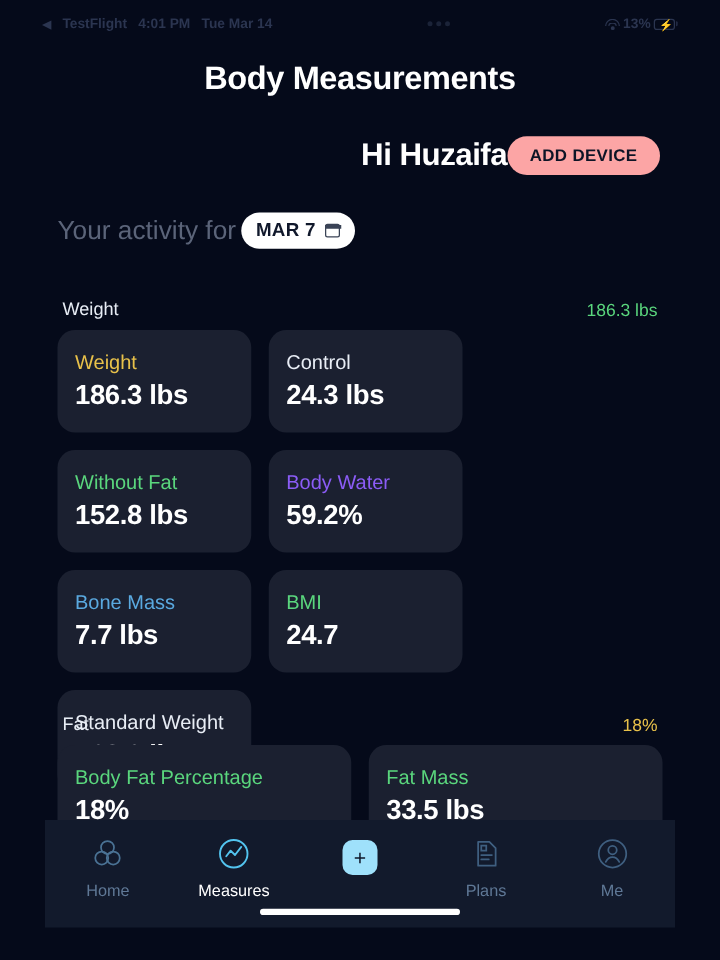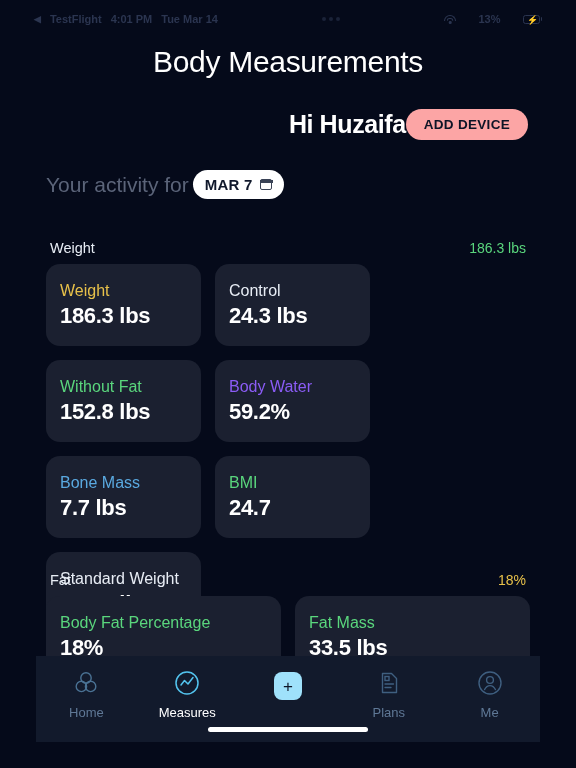--- a/index.html
+++ b/index.html
@@ -14,40 +14,40 @@
   
   .statusbar{
     position:absolute; top:0; left:0; width:576px; height:38px;
     display:flex; align-items:center; padding:0 34px;
     color:#2b3550; font-size:11px; font-weight:600;
   }
   .sb-left{ display:flex; align-items:center; gap:9px; }
   .sb-back{ font-size:9px; color:#2b3550; }
   .sb-center{ flex:1; display:flex; justify-content:center; gap:3px; }
   .sb-dot{ width:4px; height:4px; border-radius:50%; background:#1b2338; }
-  .sb-right{ display:flex; align-items:center; gap:22px; }
+  .sb-right{ display:flex; align-items:center; gap:2px; }
   .wifi-ic{ display:inline-block; width:12px; height:10px; position:relative; }
   .wifi-ic i{ position:absolute; left:50%; transform:translateX(-50%);
     border:1.4px solid #2b3550; border-bottom:none; border-radius:50% 50% 0 0 / 100% 100% 0 0; }
   .wifi-ic i:nth-child(1){ width:12px; height:6px; top:1px; }
   .wifi-ic i:nth-child(2){ width:7px; height:3.5px; top:3.6px; }
   .wifi-dot{ position:absolute; bottom:0; left:50%; transform:translateX(-50%);
     width:2.6px; height:2.6px; border-radius:50%; background:#2b3550; }
   .batt{ display:inline-flex; align-items:center; }
   .batt-body{ width:17px; height:9px; border:1.3px solid #2b3550; border-radius:2.5px;
     position:relative; padding:1px; }
   .batt-fill{ height:100%; width:30%; background:#3ddc6a; border-radius:1px; }
   .batt-cap{ width:1.5px; height:4px; background:#2b3550; border-radius:0 1px 1px 0; margin-left:1px; }
   .batt-bolt{ position:absolute; left:4px; top:-1px; color:#3ddc6a; font-size:9px; }
 
   
   .page-title{
     position:absolute; top:38px; left:0; width:576px; height:48px;
     display:flex; align-items:center; justify-content:center;
-    color:#ffffff; font-size:30px; font-weight:normal; letter-spacing:-0.3px;
+    color:#ffffff; font-size:26px; font-weight:bold; letter-spacing:-0.3px;
   }
 
   
   .greet-row{
     position:absolute; top:104px; left:48px; width:480px; height:40px;
     display:flex; align-items:center; justify-content:flex-end;
   }
   .greet{ color:#ffffff; font-size:25px; font-weight:bold; letter-spacing:-0.4px; }
   .add-device{
     background:#fca5a5; color:#0d1426; font-size:13.5px; font-weight:bold;

